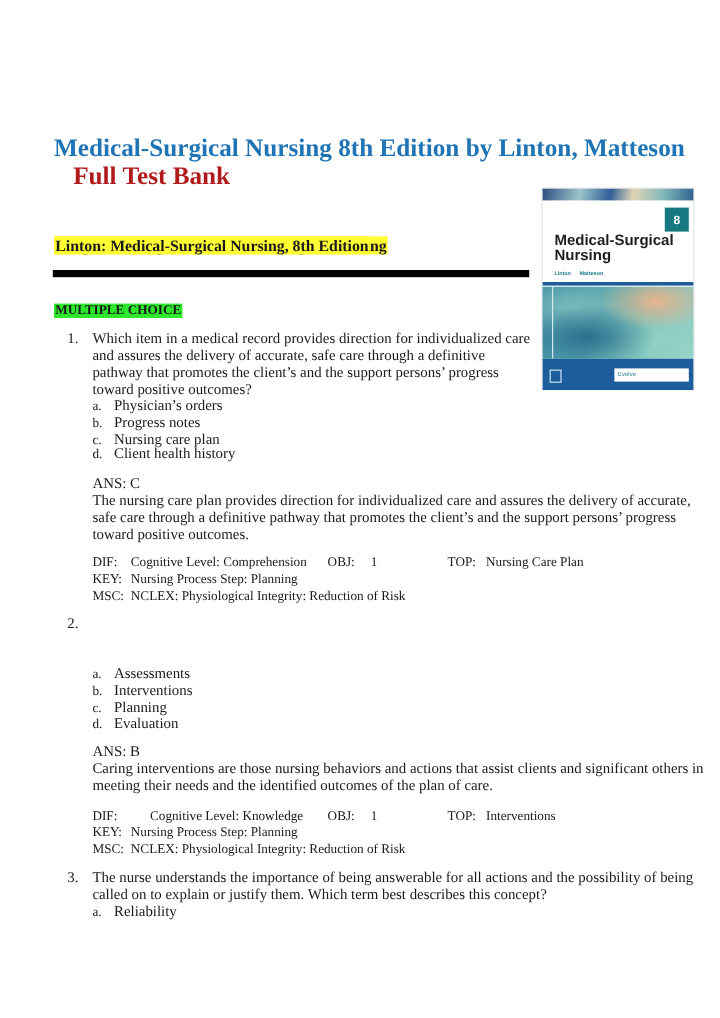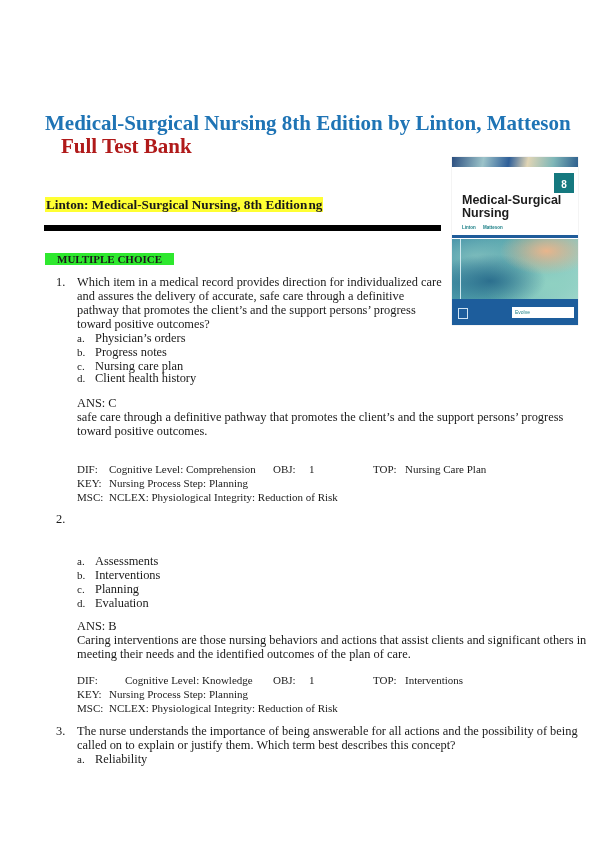--- a/index.html
+++ b/index.html
@@ -10,21 +10,21 @@
   .abs { position: absolute; }
   .title-line {
     font-weight: bold; font-size: 21px; line-height: 24px; white-space: nowrap;
   }
   .title-blue { color: #1f74b5; left: 45px; top: 111px; }
   .title-red { color: #b01a1a; left: 45px; top: 134px; margin-left: 16px; }
   .chapter {
     left: 45px; font-weight: bold; font-size: 13.2px; line-height: 16px; white-space: nowrap;
   }
   .hl-yellow { background: #ffff33; padding: 0 1px; }
-  .hl-green { background: #2ee82e; padding: 0 12px; }
+  .hl-green { background: #2ee82e; padding: 0 1px; }
   .rule { left: 44px; top: 225px; width: 397px; height: 6px; background: #000; }
   .mc { left: 45px; top: 252px; font-weight: bold; font-size: 11px; line-height: 14px; }
 
   .q-block { position: absolute; left: 56px; font-size: 12.4px; line-height: 13.9px; }
   .q-num { position: absolute; left: 0; top: 0; }
   .q-text { position: absolute; left: 21px; top: 0; }
   .opt { position: absolute; left: 21px; white-space: nowrap; }
   .opt-letter { display: inline-block; width: 18px; font-size: 11px; }
   .ans-block { position: absolute; left: 77px; font-size: 12.4px; line-height: 13.9px; }
   .meta { position: absolute; left: 77px; font-size: 11px; line-height: 13.9px; white-space: nowrap; }
@@ -117,20 +117,21 @@
     <div>toward positive outcomes?</div>
   </div>
   <div class="opt" style="top:56px;"><span class="opt-letter">a.</span><span>Physician’s orders</span></div>
   <div class="opt" style="top:70px;"><span class="opt-letter">b.</span><span>Progress notes</span></div>
   <div class="opt" style="top:84px;"><span class="opt-letter">c.</span><span>Nursing care plan</span></div>
   <div class="opt" style="top:96px;"><span class="opt-letter">d.</span><span>Client health history</span></div>
 </div>
 
 <div class="ans-block" style="top:397px; white-space:nowrap;">
   <div>ANS:  C</div>
+  <div>The nursing care plan provides direction for individualized care and assures the delivery of accurate,</div>
   <div>safe care through a definitive pathway that promotes the client’s and the support persons’ progress</div>
   <div>toward positive outcomes.</div>
 </div>
 
 <div class="meta" style="top:463px; width:440px; height:42px;">
   <span style="left:0; top:0;">DIF:</span>
   <span style="left:32px; top:0;">Cognitive Level: Comprehension</span>
   <span style="left:196px; top:0;">OBJ:</span>
   <span style="left:232px; top:0;">1</span>
   <span style="left:296px; top:0;">TOP:</span>

